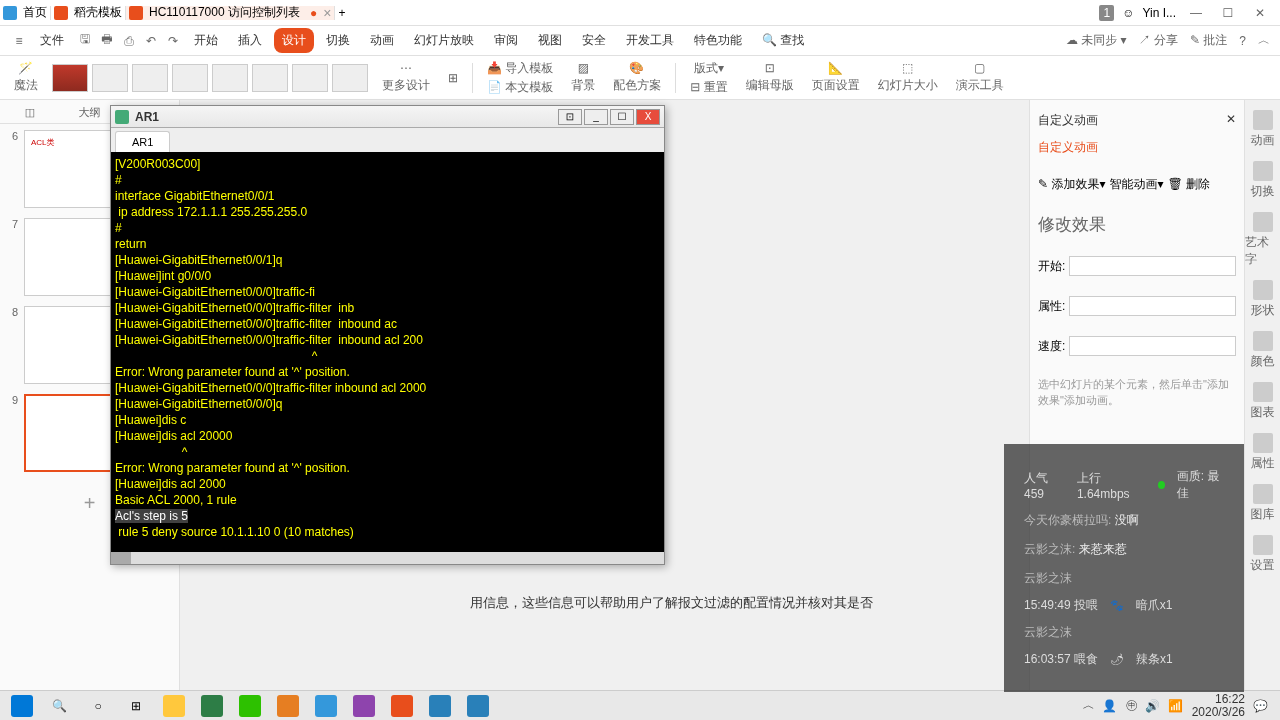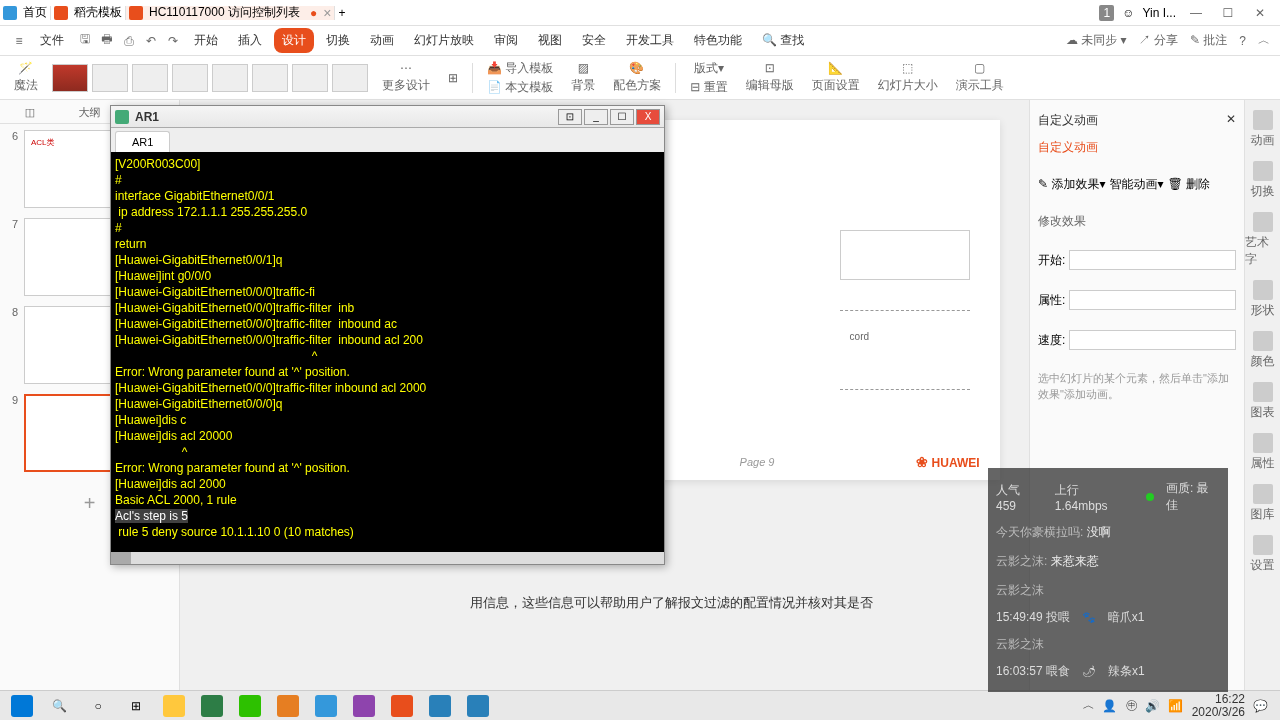--- a/index.html
+++ b/index.html
@@ -43,28 +43,28 @@
 .term-win-btn.close{background:#e74c3c;color:#fff}
 .term-tab-bar{height:24px;background:#eee;display:flex;align-items:flex-end;padding-left:4px}
 .term-tab{padding:4px 16px;background:#fff;border:1px solid #ccc;border-bottom:none;border-radius:3px 3px 0 0;font-size:11px}
 .term-body{height:calc(100% - 58px);background:#000;color:#ff0;font-family:Consolas,monospace;font-size:13px;padding:4px;overflow:hidden;white-space:pre;line-height:15px}
 .term-body .highlight{background:#404040;color:#fff}
 .term-scroll{height:12px;background:#ddd;position:relative}
 .term-scroll-thumb{position:absolute;left:0;width:20px;height:12px;background:#aaa}
 .right-panel{width:215px;background:#fafafa;border-left:1px solid #e0e0e0;padding:8px;position:relative}
 .panel-title{font-size:12px;color:#333;padding:4px 0;display:flex;justify-content:space-between}
 .panel-btn{color:#1e88e5;font-size:11px;padding:4px 0}
-.panel-section{margin-top:0;color:#666;font-size:12px}
+.panel-section{margin-top:0;color:#666;font-size:17px}
 .panel-row{display:flex;align-items:center;gap:4px;margin:20px 0}
 .panel-input{flex:1;height:20px;border:1px solid #ccc;background:#fff}
 .panel-help{color:#999;font-size:11px;line-height:16px;margin-top:8px}
 .far-right{width:36px;background:#f0f0f0;border-left:1px solid #e0e0e0;display:flex;flex-direction:column;align-items:center;gap:12px;padding-top:10px}
 .far-right-item{display:flex;flex-direction:column;align-items:center;gap:2px;color:#666;font-size:10px}
 .far-right-icon{width:20px;height:20px;background:#ccc;border-radius:2px}
-.stream-overlay{position:absolute;right:52px;bottom:28px;width:240px;background:rgba(50,50,50,0.75);color:#ddd;padding:8px;z-index:200}
+.stream-overlay{position:absolute;right:36px;bottom:28px;width:240px;background:rgba(50,50,50,0.75);color:#ddd;padding:20px;z-index:200}
 .stream-stat{font-size:11px;display:flex;gap:12px;padding:4px 0;align-items:center}
 .stream-msg{font-size:12px;padding:6px 0;color:#eee}
 .stream-user{color:#bbb}
 .statusbar{height:24px;background:#fff;border-top:1px solid #e0e0e0;display:flex;align-items:center;padding:0 10px;gap:16px;color:#666;font-size:11px}
 .statusbar-right{margin-left:auto;display:flex;align-items:center;gap:8px}
 .view-btn{width:16px;height:16px;border:1px solid #ccc}
 .play-btn{width:20px;height:16px;background:#e84e1c;border-radius:2px}
 .taskbar{position:absolute;bottom:0;left:0;right:0;height:30px;background:#e8e8e8;display:flex;align-items:center;padding:0 4px;gap:2px;border-top:1px solid #ccc}
 .task-item{width:36px;height:26px;display:flex;align-items:center;justify-content:center}
 .task-icon{width:22px;height:22px;border-radius:3px}
@@ -213,26 +213,20 @@
         </div>
       <div class="slide-item">
           <span class="slide-num">9</span>
           <div class="slide-thumb selected"></div>
         </div>
       <div class="slide-add">+</div>
     </div>
   </div>
 
   <div class="canvas-area">
-    <div class="slide-canvas">
-      <div style="position:absolute;top:110px;right:30px;width:130px;height:50px;border:1px solid #ccc"></div>
-      <div style="position:absolute;top:190px;right:30px;width:130px;height:80px;border-top:1px dashed #999;border-bottom:1px dashed #999;font-size:10px;padding:20px 10px;color:#666">cord</div>
-      <div style="position:absolute;bottom:12px;left:220px;font-style:italic;color:#999;font-size:11px">Page 9</div>
-      <div class="huawei-logo">❀ <span>HUAWEI</span></div>
-    </div>
     <div style="position:absolute;bottom:80px;left:290px;color:#333;font-size:13px">用信息，这些信息可以帮助用户了解报文过滤的配置情况并核对其是否</div>
   </div>
 
   <div class="right-panel">
     <div class="panel-title">
       <span>自定义动画</span>
       <span>✕</span>
     </div>
     <div style="color:#e84e1c;font-size:12px;margin-top:6px">自定义动画</div>
     <div class="panel-row">

